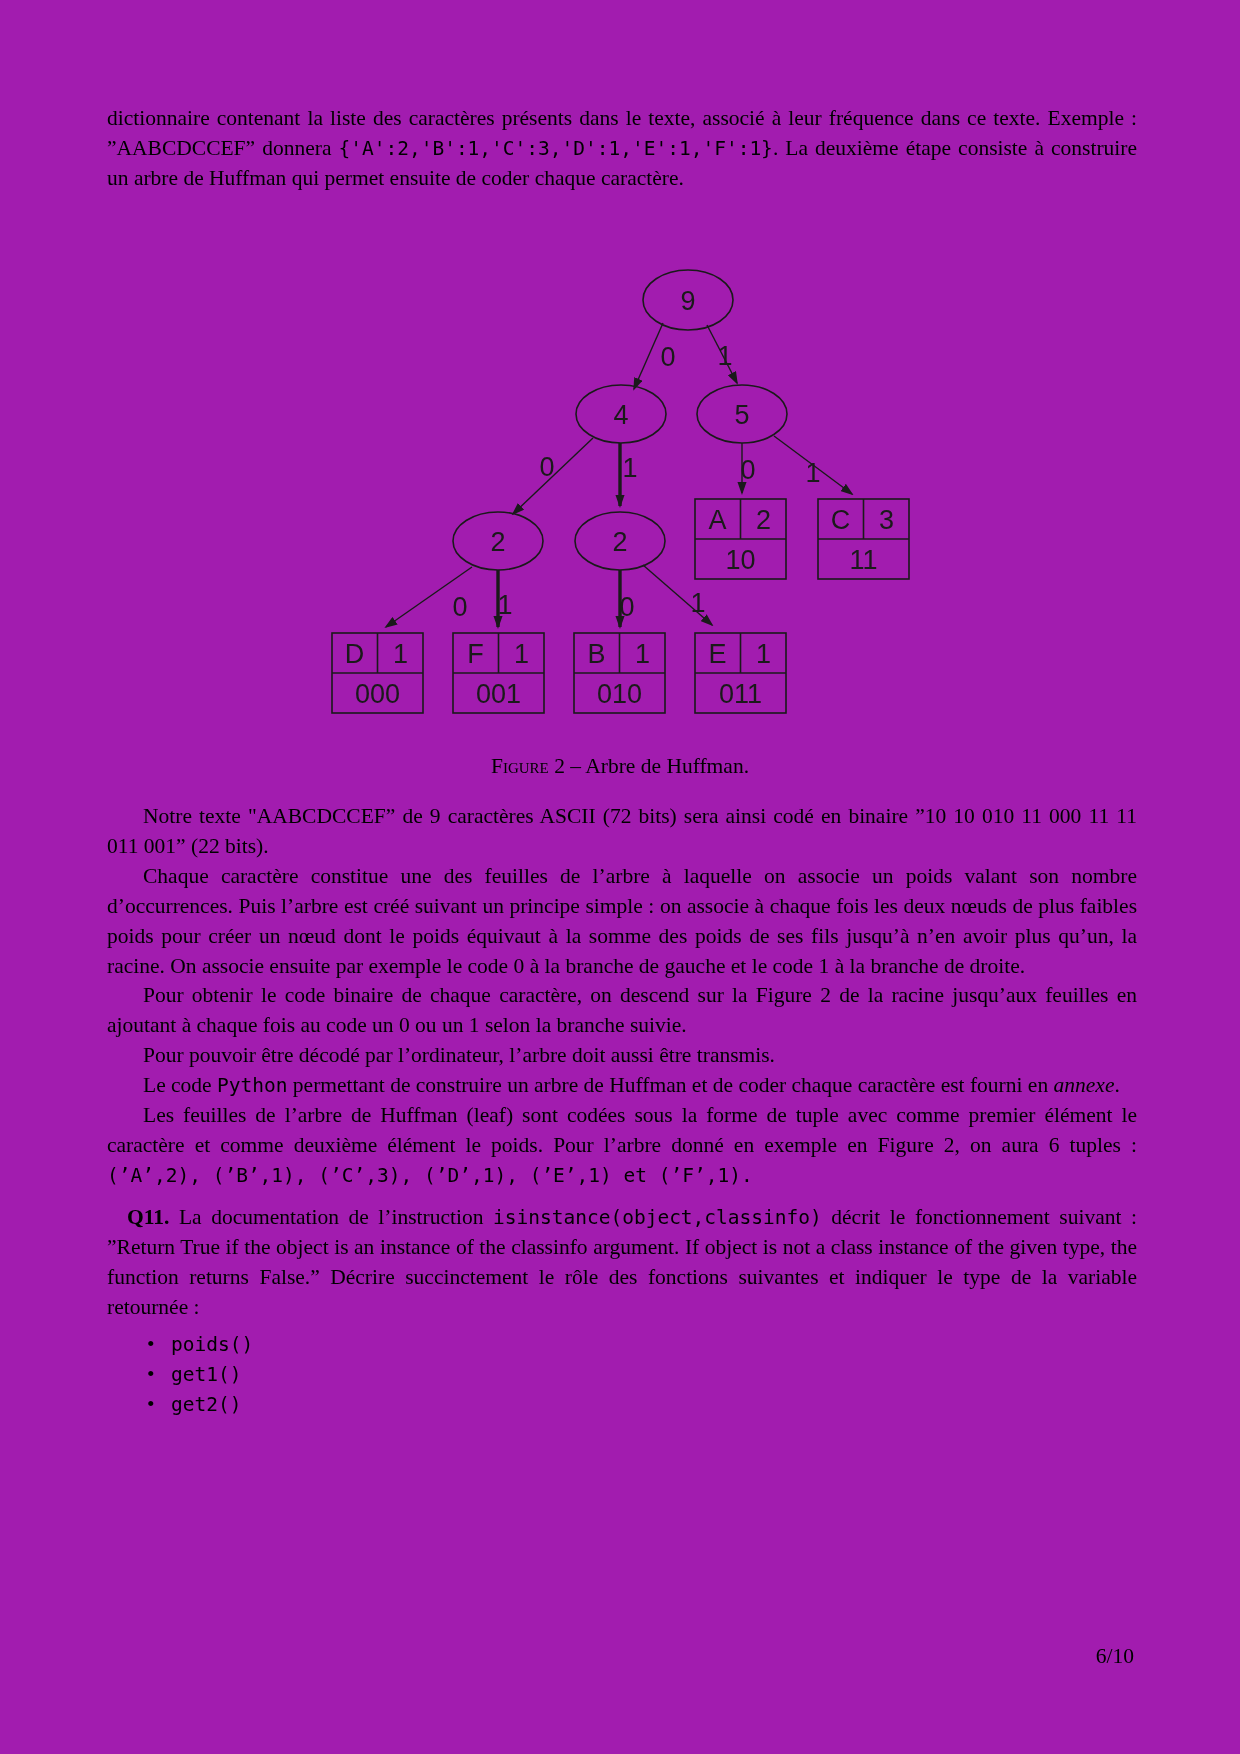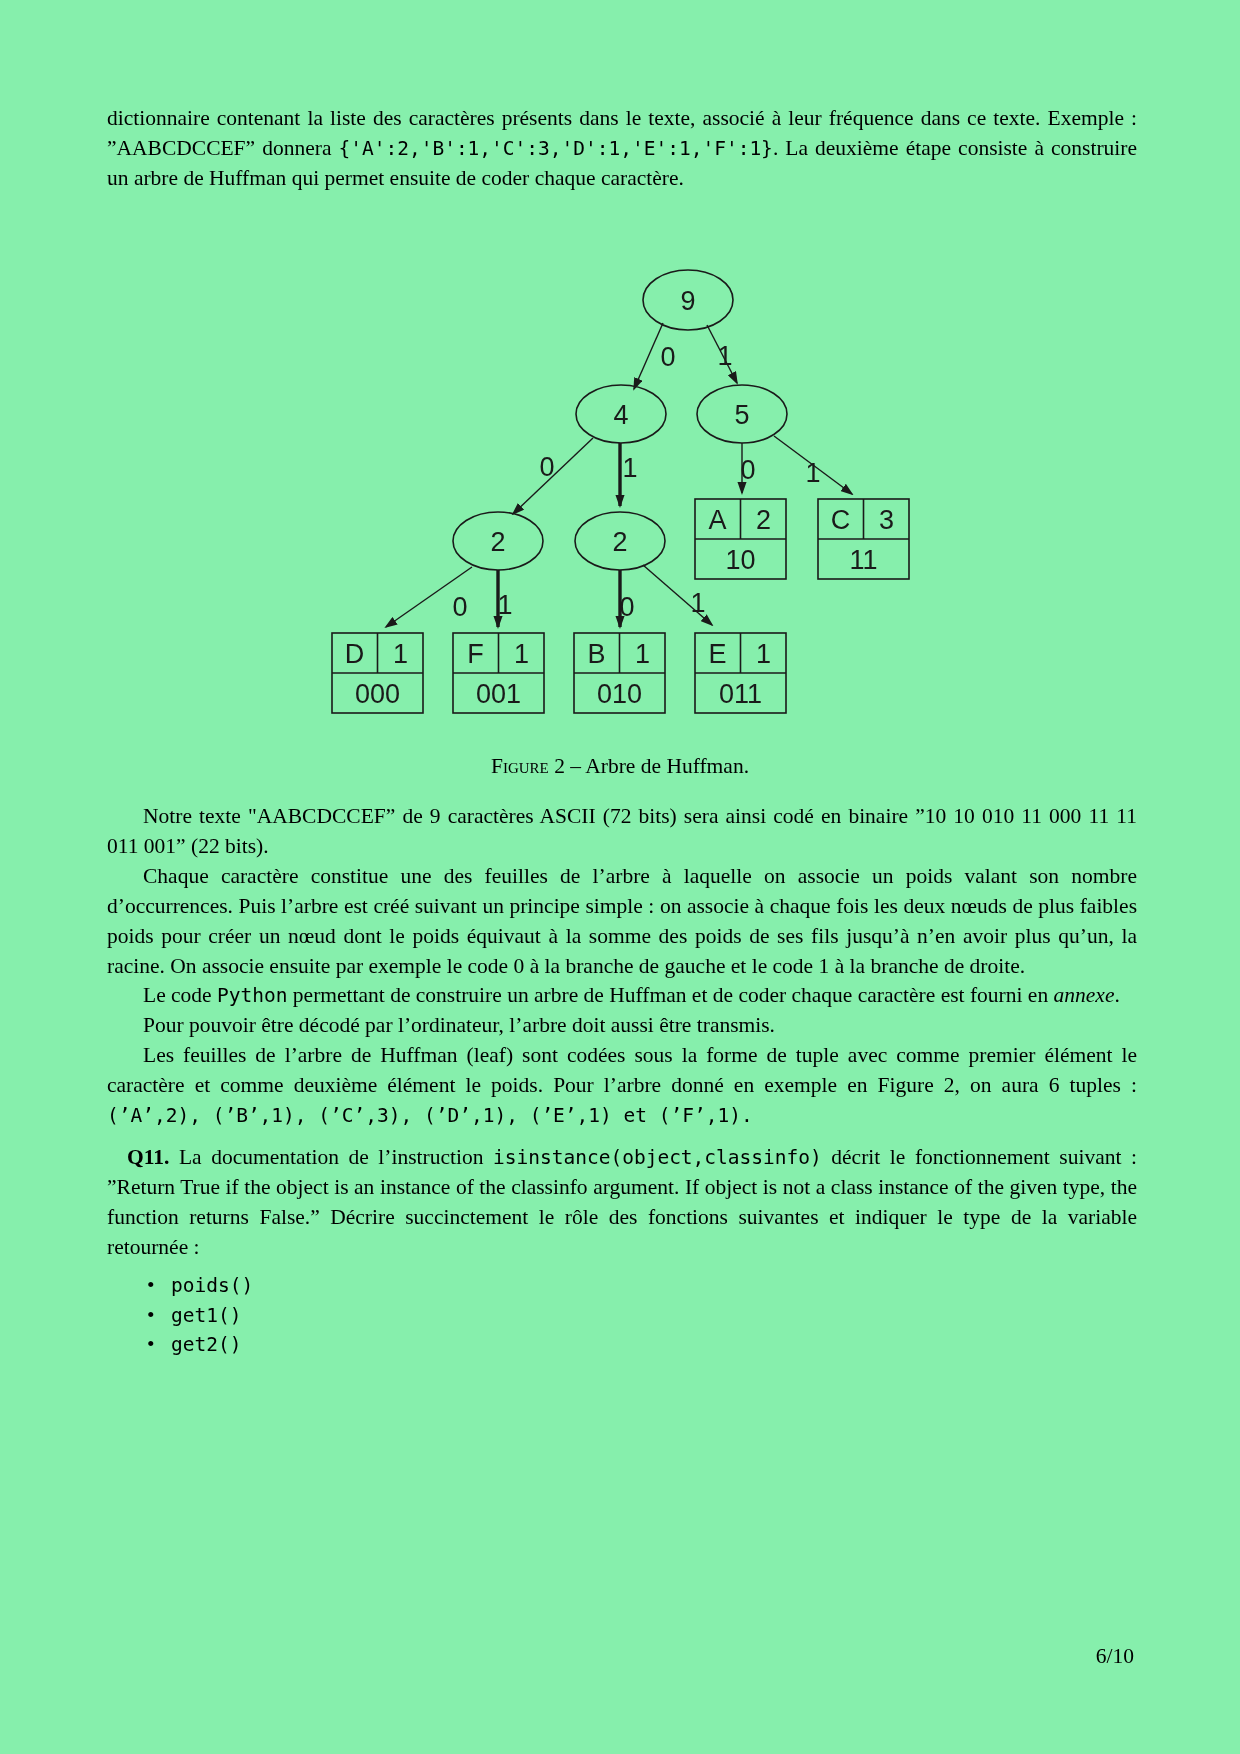--- a/index.html
+++ b/index.html
@@ -1,20 +1,20 @@
 <!DOCTYPE html>
 <html><head>
 <meta charset="utf-8">
 <style>
   * { margin:0; padding:0; box-sizing:border-box; }
   html,body { background:#ffffff; }
   .page {
     position:relative;
     width:1240px; height:1754px;
-    background:#86efac;
+    background:#a21caf;
     color:#000;
     font-family:"Liberation Serif","DejaVu Serif",serif;
     font-size:21.5px;
     line-height:29.9px;
     overflow:hidden;
   }
   .textblock { position:absolute; left:107px; width:1030px; text-align:justify; }
   .para { text-indent:36px; }
   .mono {
     font-family:"DejaVu Sans Mono","Liberation Mono",monospace;
@@ -149,22 +149,23 @@
     </g>
   </svg>
 
   <div class="caption">
     <span class="smallcaps">Figure 2</span><span> – Arbre de Huffman.</span>
   </div>
 
   <div class="textblock" style="top:802px;">
     <p class="para">Notre texte "AABCDCCEF” de 9 caractères ASCII (72 bits) sera ainsi codé en binaire ”10 10 010 11 000 11 11 011 001” (22 bits).</p>
     <p class="para">Chaque caractère constitue une des feuilles de l’arbre à laquelle on associe un poids valant son nombre d’occurrences. Puis l’arbre est créé suivant un principe simple : on associe à chaque fois les deux nœuds de plus faibles poids pour créer un nœud dont le poids équivaut à la somme des poids de ses fils jusqu’à n’en avoir plus qu’un, la racine. On associe ensuite par exemple le code 0 à la branche de gauche et le code 1 à la branche de droite.</p>
+    <p class="para">Pour obtenir le code binaire de chaque caractère, on descend sur la Figure 2 de la racine jusqu’aux feuilles en ajoutant à chaque fois au code un 0 ou un 1 selon la branche suivie.</p>
+    <p class="para">Pour pouvoir être décodé par l’ordinateur, l’arbre doit aussi être transmis.</p>
     <p class="para"><span>Le code </span><span class="mono">Python</span><span> permettant de construire un arbre de Huffman et de coder chaque caractère est fourni en </span><span class="it">annexe</span><span>.</span></p>
-    <p class="para">Pour pouvoir être décodé par l’ordinateur, l’arbre doit aussi être transmis.</p>
     <p class="para"><span>Les feuilles de l’arbre de Huffman (leaf) sont codées sous la forme de tuple avec comme premier élément le caractère et comme deuxième élément le poids. Pour l’arbre donné en exemple en Figure 2, on aura 6 tuples : </span><span class="mono">(’A’,2), (’B’,1), (’C’,3), (’D’,1), (’E’,1) et (’F’,1).</span></p>
 
     <p class="q11"><span class="bold">Q11.</span><span> La documentation de l’instruction </span><span class="mono">isinstance(object,classinfo)</span><span> décrit le fonctionnement suivant : ”Return True if the object is an instance of the classinfo argument. If object is not a class instance of the given type, the function returns False.” Décrire succinctement le rôle des fonctions suivantes et indiquer le type de la variable retournée :</span></p>
 
     <div class="bullets">
       <div class="bullet-row">
         <span class="bullet-dot">•</span>
         <span class="mono">poids()</span>
       </div>
       <div class="bullet-row">

